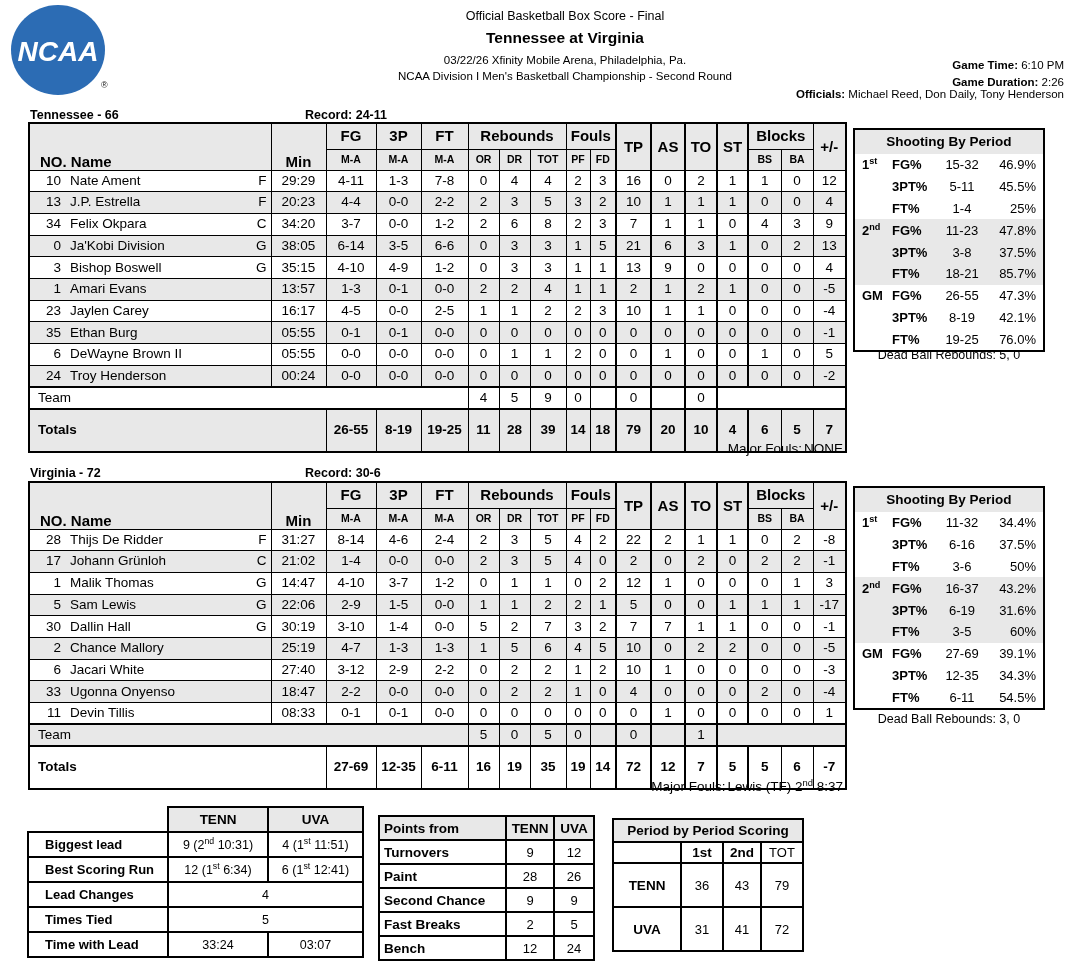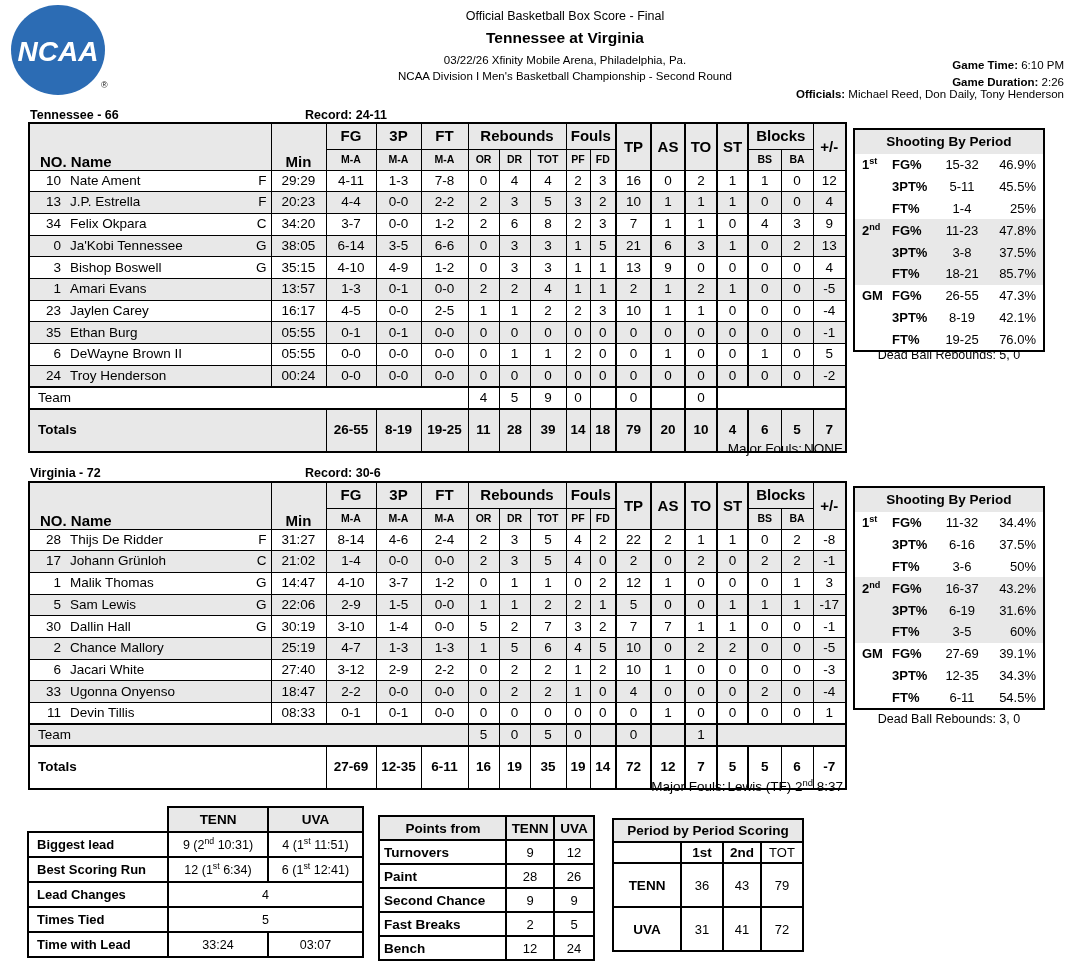--- a/index.html
+++ b/index.html
@@ -63,28 +63,28 @@
 
   
   .majorfouls { position:absolute; left:28px; width:815px; text-align:right; font-size:13.5px; }
   .mf-label { font-weight:normal; margin-right:2px;text-align:right; }
 
   
   .btable { position:absolute; border-collapse:collapse; table-layout:fixed; background:#fff; }
   .btable th, .btable td { border:2px solid #000; padding:0 3px; white-space:nowrap; overflow:hidden; }
   #lead-table { left:27px; top:806px; font-size:12.5px; }
   #lead-table th, #lead-table td { height:25px; text-align:center; }
-  #lead-table .rowlabel { text-align:left; font-size:13px; font-weight:bold; padding-left:8px; }
+  #lead-table .rowlabel { text-align:left; font-size:13px; font-weight:bold; padding-left:16px; }
   #lead-table .colhead { background:#e8e8e8; font-size:13.5px; font-weight:bold; height:21px; }
   #lead-table .blank { border:0; background:#fff; }
   #points-table { left:378px; top:815px; font-size:13px; }
   #points-table th, #points-table td { height:24px; text-align:center; }
   #points-table .rowlabel { text-align:left; font-size:13.5px; font-weight:bold; padding-left:4px; }
   #points-table .colhead { background:#e8e8e8; font-size:13.5px; font-weight:bold; }
-  #points-table .phead { text-align:center; padding-left:4px; }
+  #points-table .phead { text-align:left; padding-left:4px; }
   #period-table { left:612px; top:818px; font-size:13px; }
   #period-table th, #period-table td { text-align:center; }
   #period-table .ptitle { background:#e8e8e8; font-size:13.5px; font-weight:bold; height:23px; }
   #period-table .pshead { height:21px; font-weight:bold; font-size:13.5px; }
   #period-table .pshead-tot { height:21px; font-weight:normal; font-size:13px; }
   #period-table .prow td { height:44px; }
   #period-table .prowlabel { font-weight:bold; font-size:13.5px; }
 </style>
 </head>
 <body>
@@ -218,21 +218,21 @@
           <td class="c-fd">3</td>
           <td class="c-tp vthick">7</td>
           <td class="c-as vthick">1</td>
           <td class="c-to vthick">1</td>
           <td class="c-st vthick">0</td>
           <td class="c-bs lthick">4</td>
           <td class="c-ba">3</td>
           <td class="c-pm">9</td>
         </tr>
         <tr class="shade">
-          <td class="c-name"><span class="pno">0</span><span class="pname">Ja'Kobi Tennessee</span><span class="ppos">G</span></td>
+          <td class="c-name"><span class="pno">0</span><span class="pname">Ja'Kobi Division</span><span class="ppos">G</span></td>
           <td class="c-min">38:05</td>
           <td class="c-fg">6-14</td>
           <td class="c-p3">3-5</td>
           <td class="c-ft">6-6</td>
           <td class="c-or">0</td>
           <td class="c-dr">3</td>
           <td class="c-tot">3</td>
           <td class="c-pf">1</td>
           <td class="c-fd">5</td>
           <td class="c-tp vthick">21</td>

